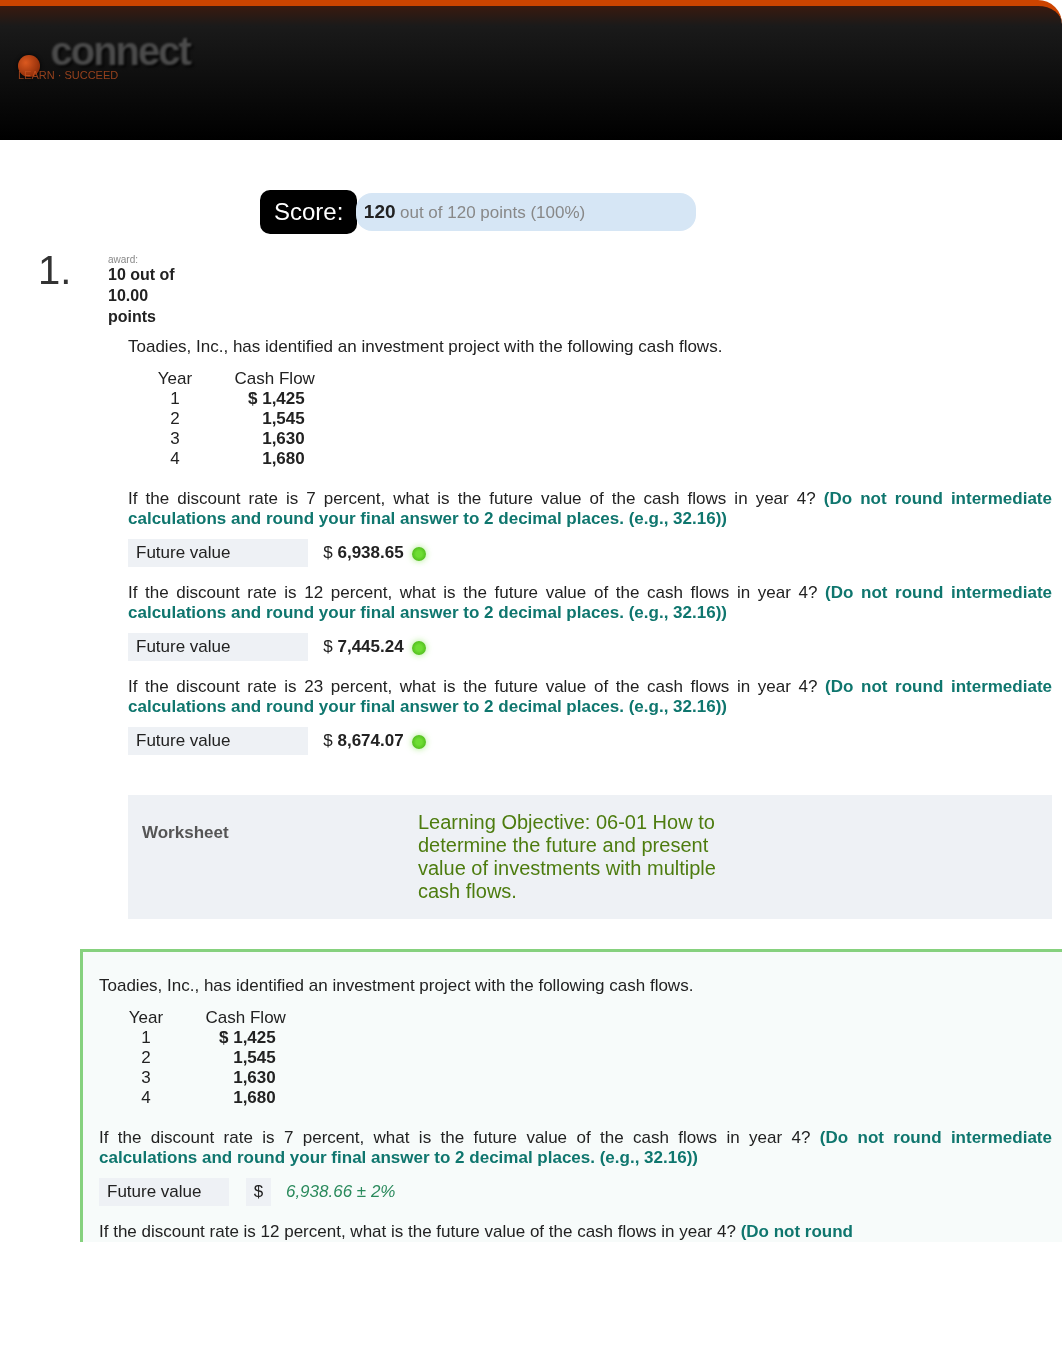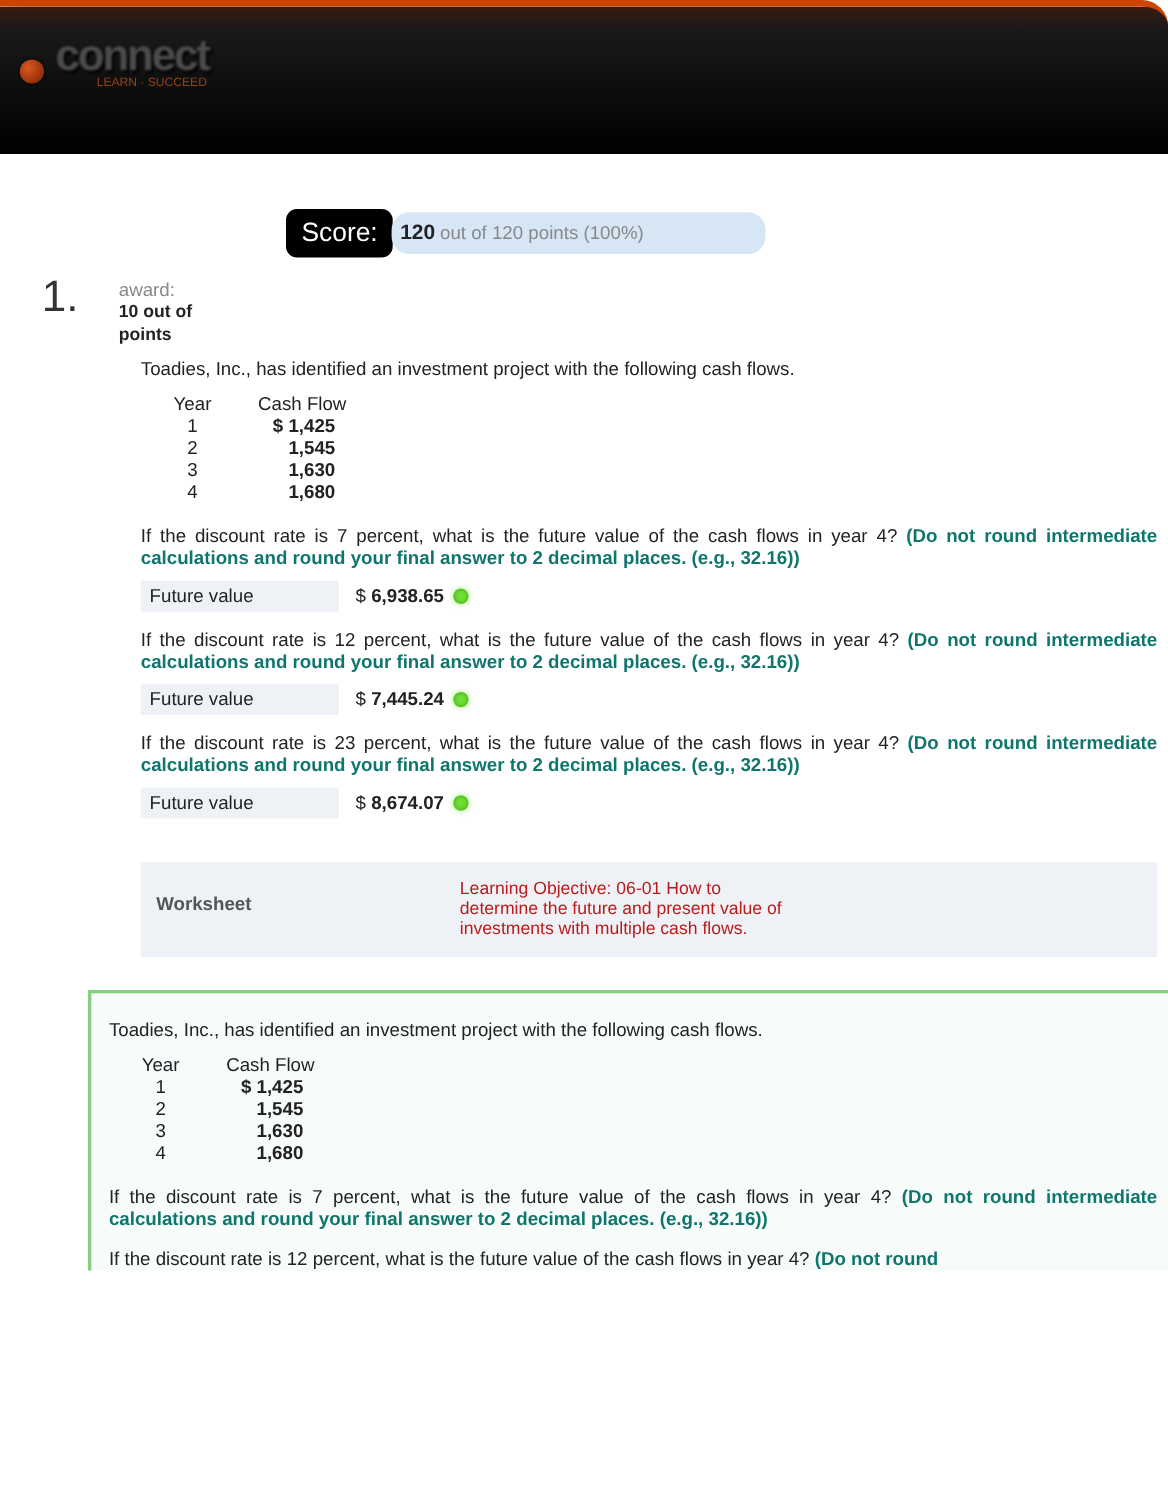--- a/index.html
+++ b/index.html
@@ -44,21 +44,21 @@
     vertical-align: middle;
     margin-right: 6px;
     box-shadow: 0 0 4px #000;
     filter: blur(0.4px);
     opacity: 0.85;
   }
   .logo-sub {
     display: block;
     color: #cc5522;
     font-size: 11px;
-    text-align: center;
+    text-align: left;
     margin-top: -10px;
     padding-right: 20px;
     filter: blur(0.5px);
     opacity: 0.7;
   }
   .content-wrap {
     padding: 0;
   }
   .score-row {
     margin: 50px 0 20px 0;
@@ -104,21 +104,21 @@
     color: #333;
     float: left;
     margin-top: -6px;
   }
   .award-box {
     margin-left: 70px;
     margin-bottom: 10px;
   }
   .award-label {
     color: #888;
-    font-size: 17px;
+    font-size: 10px;
   }
   .award-points {
     font-weight: bold;
     font-size: 16px;
     color: #222;
     line-height: 1.3;
   }
   .q-body {
     margin-left: 90px;
     margin-right: 10px;
@@ -182,22 +182,22 @@
   }
   .meta-left {
     width: 280px;
     padding: 18px 10px 18px 14px;
     font-weight: bold;
     color: #555;
   }
   .meta-right {
     flex: 1;
     padding: 6px 10px;
-    color: #b91c1c;
-    font-size: 16px;
+    color: #4d7c0f;
+    font-size: 20px;
     max-width: 320px;
   }
   .solution-block {
     border-left: 3px solid #86d17e;
     border-top: 3px solid #86d17e;
     margin-left: 80px;
     padding: 16px 0 0 0;
     background: #f7fbfa;
   }
   .solution-body {
@@ -245,20 +245,21 @@
         <span class="score-rest">out of 120 points (100%)</span>
       </span>
     </span>
   </div>
 
   <div class="question-block">
     <div class="q-number">1.</div>
     <div class="award-box">
       <div class="award-label">award:</div>
       <div class="award-points">10 out of</div>
+      <div class="award-points">10.00</div>
       <div class="award-points">points</div>
     </div>
 
     <div class="q-body">
       <div class="q-text">Toadies, Inc., has identified an investment project with the following cash flows.</div>
 
       <div class="cf-table">
         <div>
           <span class="col1 hdr">Year</span>
           <span class="col2 hdr">Cash Flow</span>
@@ -346,20 +347,25 @@
         <div class="cf-row">
           <span class="col1v">4</span>
           <span class="col2v">1,680</span>
         </div>
       </div>
 
       <div class="prompt">
         <span>If the discount rate is 7 percent, what is the future value of the cash flows in year 4? </span>
         <span class="instruct">(Do not round intermediate calculations and round your final answer to 2 decimal places. (e.g., 32.16))</span>
       </div>
+      <div class="sol-answer-row">
+        <span class="answer-label2">Future value</span>
+        <span class="sol-dollar-box">$</span>
+        <span class="sol-val">6,938.66 ± 2%</span>
+      </div>
 
       <div class="prompt">
         <span>If the discount rate is 12 percent, what is the future value of the cash flows in year 4? </span>
         <span class="instruct">(Do not round</span>
       </div>
 
     </div>
   </div>
 
 </div>

